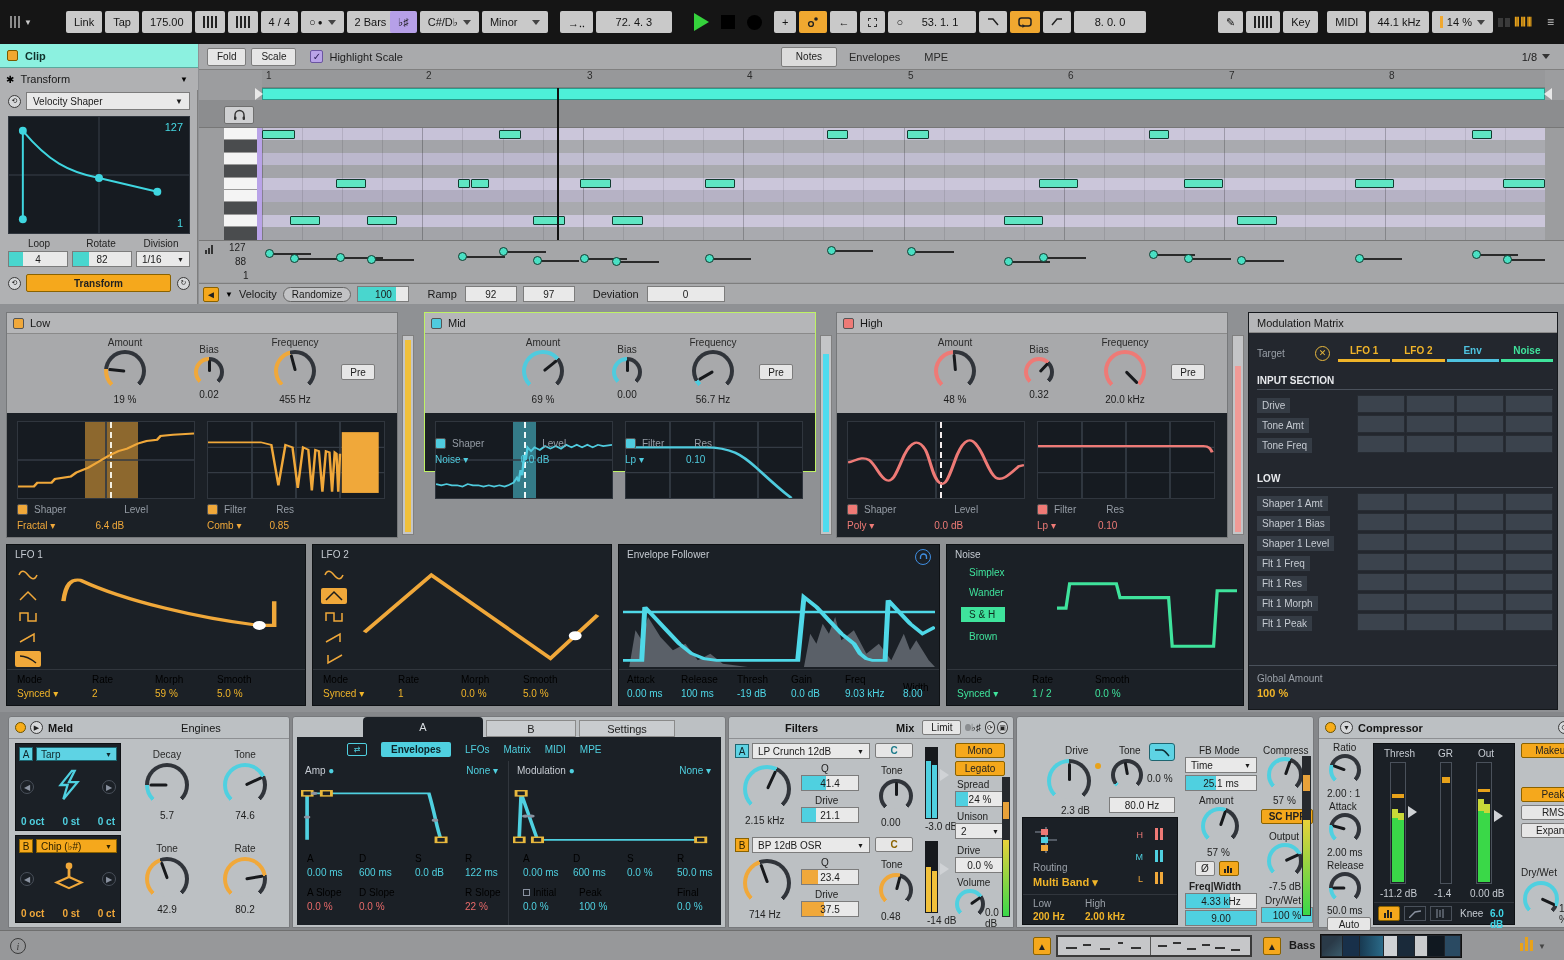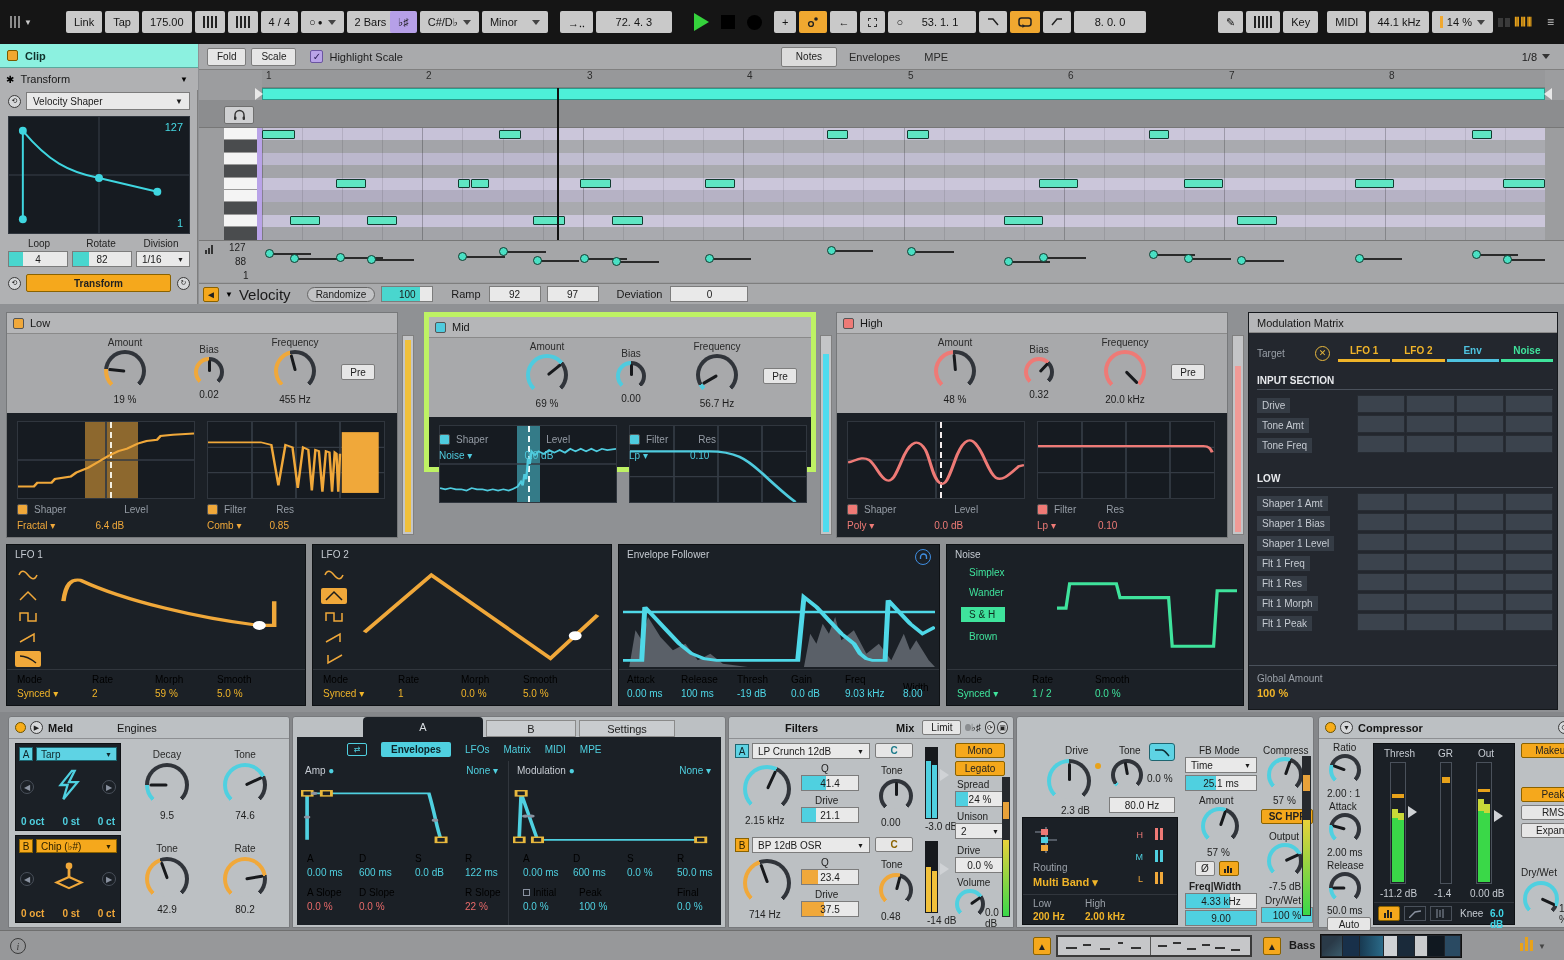--- a/index.html
+++ b/index.html
@@ -375,21 +375,21 @@
         <div class="vmark" style="left: 85.2%; top: 13.6px;"></div>
         <div class="vline" style="left: calc(94.3% + 8px); width: 3%; top: 14.2px;"></div>
         <div class="vmark" style="left: 94.3%; top: 10.2px;"></div>
         <div class="vline" style="left: calc(96.7% + 8px); width: 3%; top: 19.3px;"></div>
         <div class="vmark" style="left: 96.7%; top: 15.3px;"></div>
       </div>
 
     <div class="abs" style="left:0;top:239px;width:1365px;height:21px;background:#a9aaac;border-top:1px solid #7e7e7e;display:flex;align-items:center">
       <span class="ybtn" style="width:16px;height:15px;margin-left:4px">◄</span>
       <span style="font-size:8px;margin:0 6px">▼</span>
-      <span style="font-size:15px;color:#1a1a1a;margin-right:16px">Velocity</span>
+      <span style="font-size:11px;color:#1a1a1a;margin-right:6px">Velocity</span>
       <span style="font-size:10px;color:#1a1a1a;border:1px solid #666;border-radius:8px;padding:1px 8px;background:#c2c3c5">Randomize</span>
       <span class="fld" style="width:52px;margin-left:6px;position:relative;overflow:hidden">
           <i style="position:absolute;left:0;top:0;bottom:0;width:38px;background:#49d6ce"></i>
           <span style="position:relative">100</span>
         </span>
       <span style="font-size:11px;color:#1a1a1a;margin:0 8px 0 18px">Ramp</span>
       <span class="fld" style="width:52px">92</span>
       <span class="fld" style="width:52px;margin-left:6px">97</span>
       <span style="font-size:11px;color:#1a1a1a;margin:0 8px 0 18px">Deviation</span>
       <span class="fld" style="width:78px">0</span>
@@ -451,21 +451,21 @@
           <span class="lab">Filter</span>
           <span class="lab" style="margin-left:30px">Res</span>
         </div>
       <div class="modfoot" style="left:200px;bottom:6px;color:#f0a83a"><span><span>Comb</span> ▾</span><span style="margin-left:28px">0.85</span></div>
     </div>
   </div>
   <div class="abs" style="left:402px;top:335px;width:12px;height:200px;background:#c4c5c7;border:1px solid #808080">
       <i style="position:absolute;left:2px;right:2px;bottom:2px;top:4px;background:#f0c03a"></i>
     </div>
 
-  <div class="abs" style="left:424px;top:312px;width:392px;height:160px;border:5px solid #bef264">
+  <div class="abs" style="left:424px;top:312px;width:392px;height:160px;border:1px solid #bef264">
     <div class="hdrbar" style="left:0;top:0;right:0;height:21px">
       <span class="chk" style="background:#4fcbde"></span>
         <span>Mid</span>
     </div>
     <div class="abs" style="left:0;top:21px;right:0;height:79px;background:#a8a9ab">
       <div class="kgroup" style="left:76px;top:3px;width:84px">
           <div class="klabel">Amount</div>
           <div class="knob" style="position:relative;width:42px;height:42px;margin:2px auto;--a1:186deg;--fill:#4fcbde;--bg:#a8a9ab"></div>
           <div class="kvalue">69 %</div>
         </div>
@@ -806,21 +806,21 @@
     </div>
   </div>
 
   <div class="abs" style="left:0;top:712px;width:1564px;height:218px;background:#85878a">
 
     <div class="devp" style="left:8px;top:4px;width:282px;height:212px">
       <div class="devtitle">
         <span class="led"></span>
         <span class="circ">▶</span>
         <span style="font-weight:bold">Meld</span>
-        <span style="margin-left:44px">Engines</span>
+        <span style="margin-left:108px">Engines</span>
       </div>
 
       <div class="darkp" style="left:6px;top:26px;width:106px;height:88px">
         <span class="cychip" style="position:absolute;left:3px;top:3px;width:14px;height:14px">A</span>
         <span class="cychip" style="position:absolute;left:20px;top:3px;right:3px;height:14px;justify-content:space-between;padding:0 4px">
             <span>Tarp</span>
             <span style="font-size:7px">▼</span>
           </span>
         <span style="position:absolute;left:4px;top:36px;width:14px;height:14px;border:1px solid #49505a;border-radius:50%;color:#8a92a0;font-size:8px;display:inline-flex;align-items:center;justify-content:center">◀</span>
         <span style="position:absolute;right:4px;top:36px;width:14px;height:14px;border:1px solid #49505a;border-radius:50%;color:#8a92a0;font-size:8px;display:inline-flex;align-items:center;justify-content:center">▶</span>
@@ -829,21 +829,21 @@
           </svg>
         <div style="position:absolute;left:0;bottom:3px;right:0;display:flex;justify-content:space-between;padding:0 5px;font-size:10px;color:#4fd0e0;font-weight:bold">
           <span>0 oct</span>
             <span>0 st</span>
             <span>0 ct</span>
         </div>
       </div>
       <div class="kgroup" style="left:122px;top:32px;width:72px">
           <div class="klabel">Decay</div>
           <div class="knob" style="position:relative;width:44px;height:44px;margin:3px auto;--a1:45deg;--fill:#4fd0e0;--bg:#bcc0c3"></div>
-          <div class="kvalue">9.5</div>
+          <div class="kvalue">5.7</div>
         </div>
       <div class="kgroup" style="left:200px;top:32px;width:72px">
           <div class="klabel">Tone</div>
           <div class="knob" style="position:relative;width:44px;height:44px;margin:3px auto;--a1:200deg;--fill:#4fd0e0;--bg:#bcc0c3"></div>
           <div class="kvalue">74.6</div>
         </div>
 
       <div class="darkp" style="left:6px;top:118px;width:106px;height:88px">
         <span class="ychip" style="position:absolute;left:3px;top:3px;width:14px;height:14px">B</span>
         <span class="ychip" style="position:absolute;left:20px;top:3px;right:3px;height:14px;justify-content:space-between;padding:0 4px">

